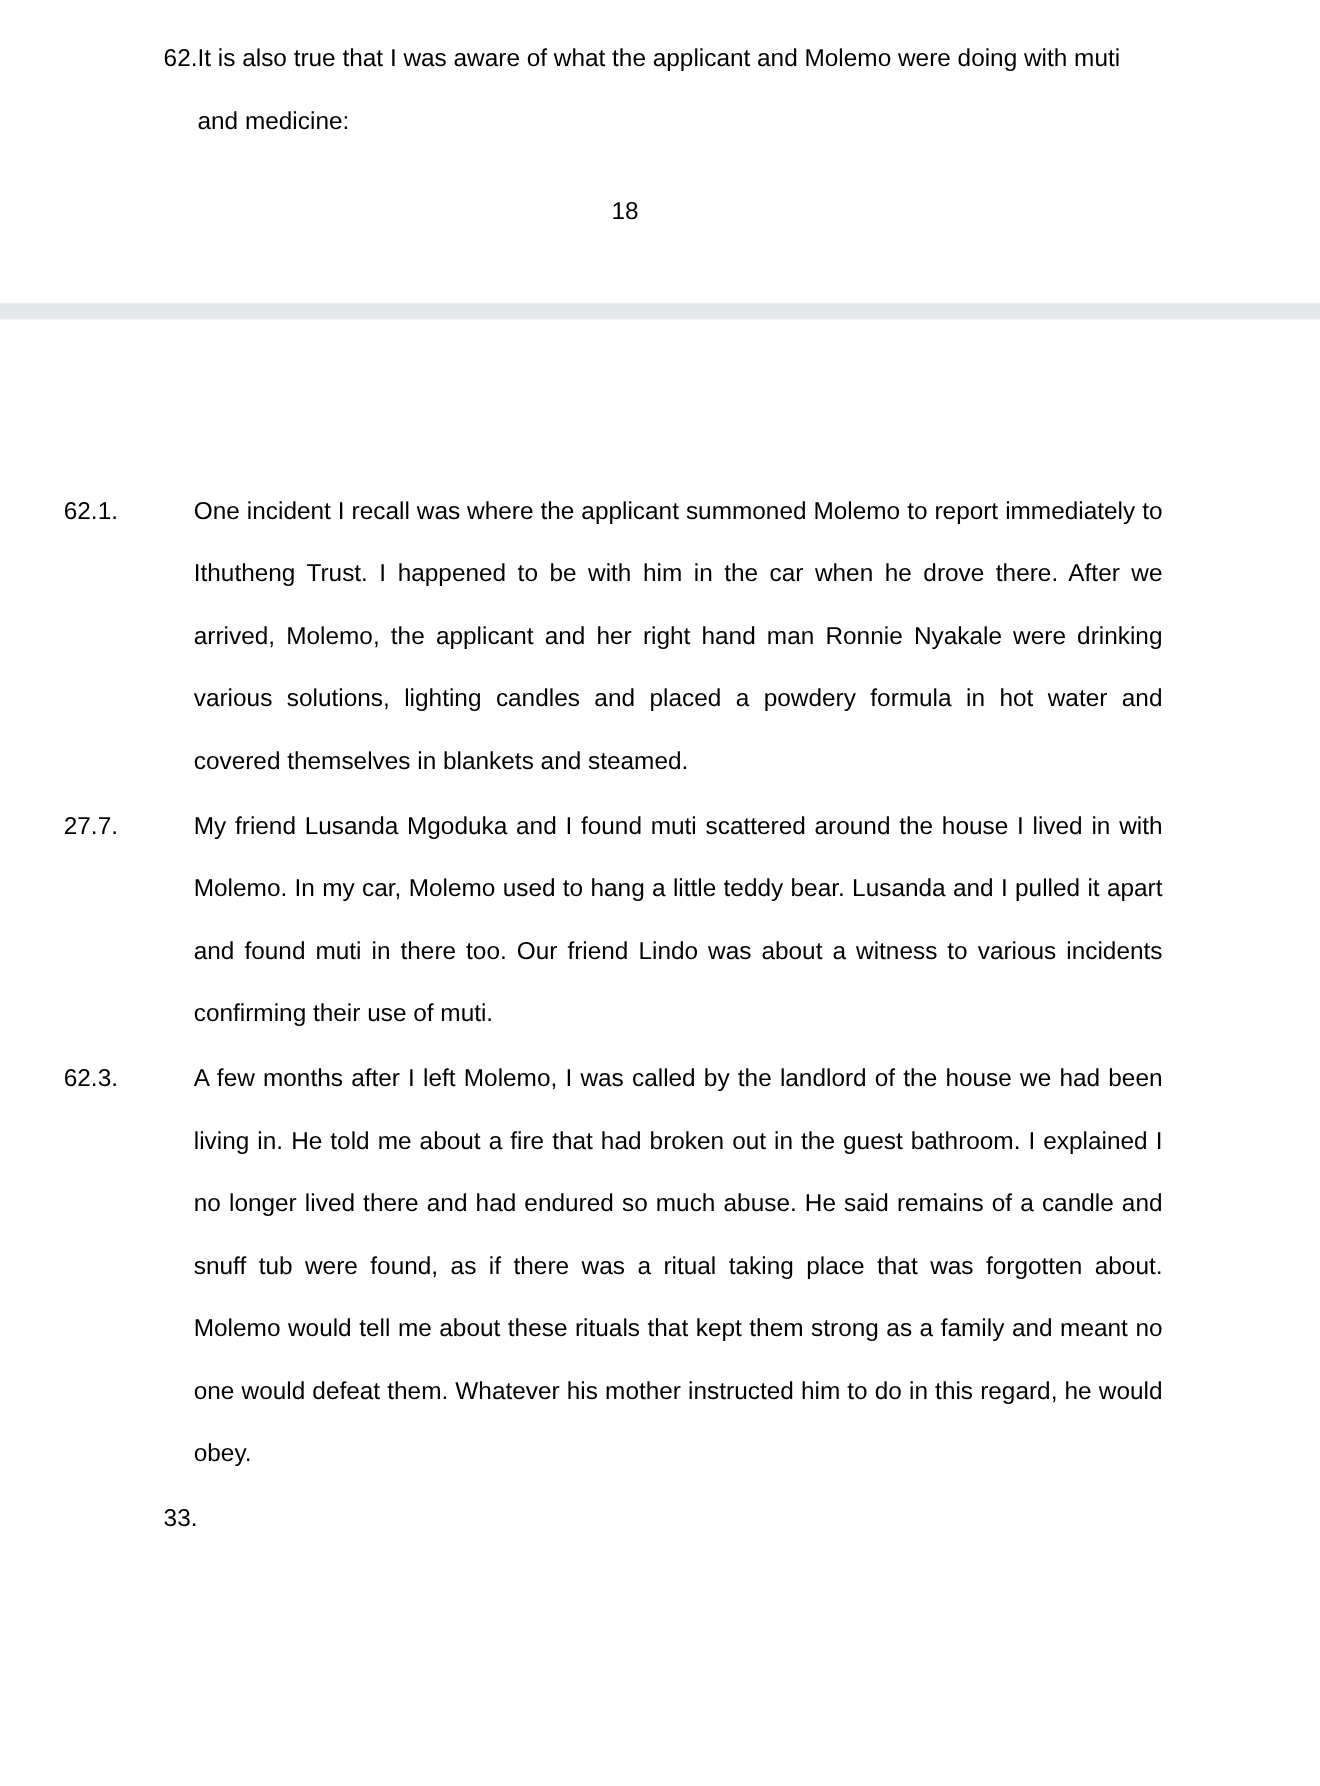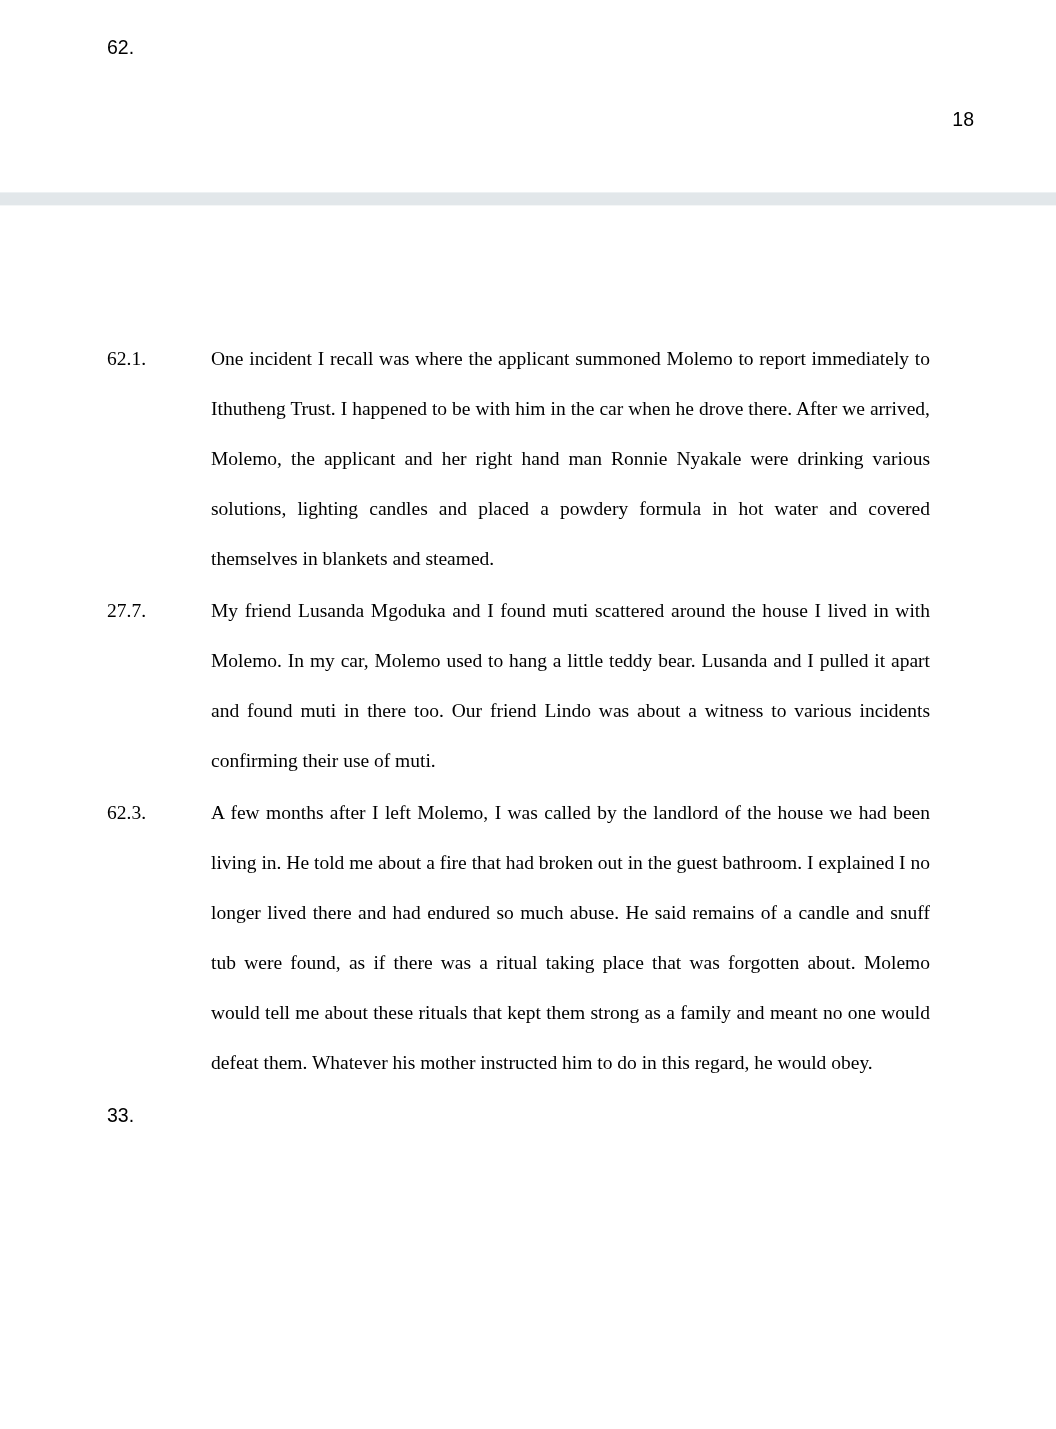--- a/index.html
+++ b/index.html
@@ -53,53 +53,53 @@
 
   .para .body.plain {
     text-align: left;
   }
 
   
   .level1 {
     padding-left: 107px;
     padding-right: 126px;
   }
-  .level1 .label { width: 51px; }
+  .level1 .label { width: 51px; text-align: right; }
 
   
   .level2 {
-    padding-left: 107px;
+    padding-left: 51px;
     padding-right: 126px;
-    font-family: Liberation Serif, serif;
   }
   .level2 .label { width: 104px; }
 
   
   .folio {
     font-size: 19.5px;
     line-height: 50px;
-    text-align: right;
-    padding-right: 82px;
+    text-align: center;
+    padding-right: 56px;
   }
 
   .spacer-top-gap   { height: 22px; }
   .spacer-before-folio { height: 22px; }
   .spacer-after-folio  { height: 48px; }
   .spacer-page-top  { height: 128px; }
   .block-gap        { height: 2px; }
 </style>
 </head>
 <body>
 
 <div class="page">
 
   <div class="spacer-top-gap"></div>
 
   <div class="para level1">
     <span class="label">62.</span>
+    <span class="body plain">It is also true that I was aware of what the applicant and Molemo were doing with muti and medicine:</span>
   </div>
 
   <div class="spacer-before-folio"></div>
 
   <div class="folio">18</div>
 
   <div class="spacer-after-folio"></div>
 </div>
 
 <div class="page-break"></div>

